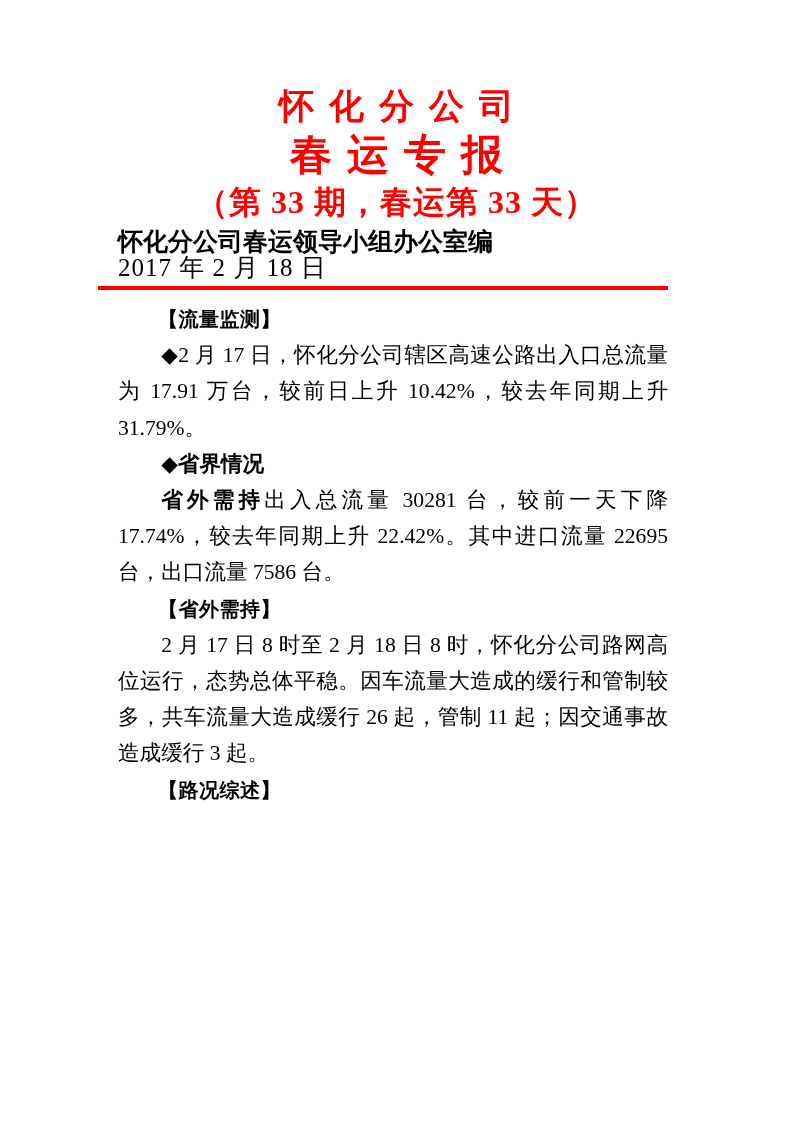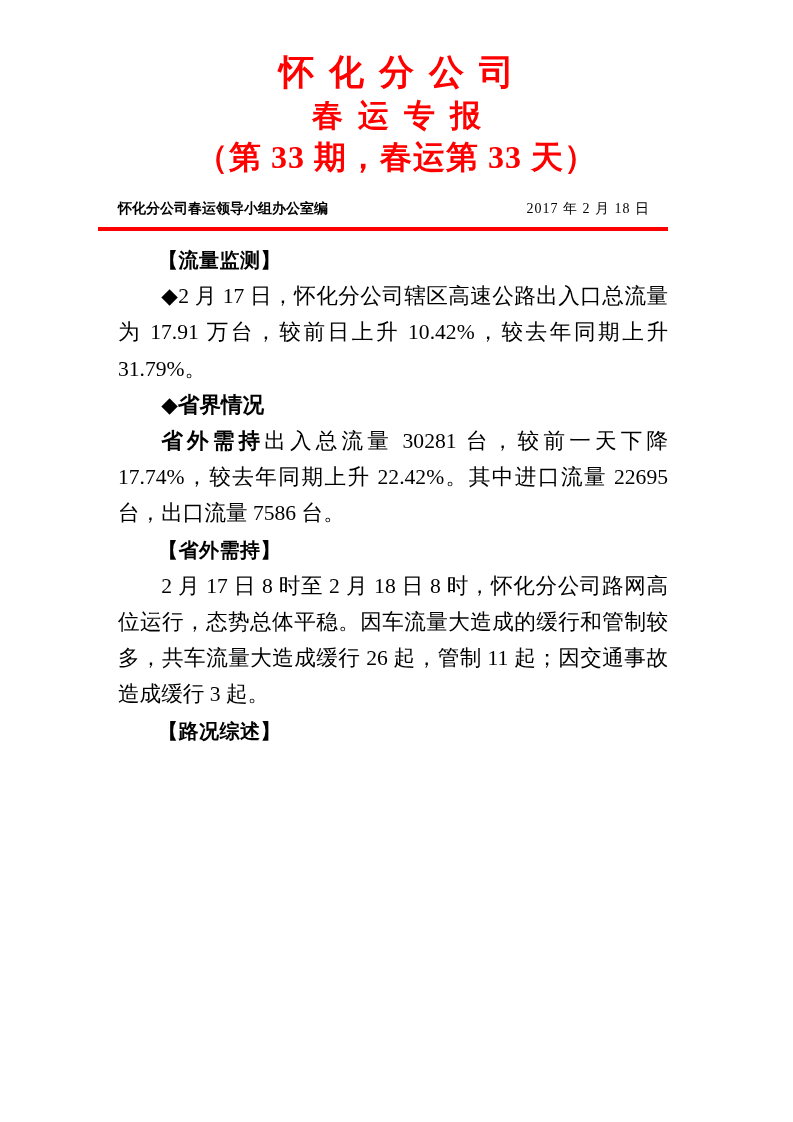--- a/index.html
+++ b/index.html
@@ -13,61 +13,62 @@
     overflow: hidden;
   }
   .page {
     width: 793px;
     height: 1122px;
     background: #fff;
     position: relative;
   }
   
   .masthead {
-    padding-top: 54px;
+    padding-top: 88px;
     text-align: center;
     color: var(--accent);
     font-family: "Liberation Sans", "DejaVu Sans", sans-serif;
     font-weight: bold;
   }
   .masthead .company {
     font-size: 35px;
     line-height: 1;
     letter-spacing: 15px;
     margin-left: 15px; 
     margin-bottom: 11px;
   }
   .masthead .report-title {
-    font-size: 31px;
+    font-size: 42px;
     line-height: 1;
     letter-spacing: 15px;
     margin-left: 15px;
     margin-bottom: 10px;
   }
   .masthead .issue-line {
     font-size: 32px;
     line-height: 1;
     letter-spacing: 1px;
     font-family: "Liberation Serif", "DejaVu Serif", serif;
   }
   
   .content {
     margin-left: 118px;
     width: 550px;
   }
   .editor-row {
-    margin-top: 23px;
+    margin-top: 11px;
     margin-left: -20px;           
     padding: 0 0 5px 20px;
     border-bottom: 4px solid var(--accent);
     display: flex;
     justify-content: space-between;
     align-items: baseline;
-    font-size: 14px;
+    font-size: 25px;
     line-height: 26px;
+    flex-direction: column;
   }
   .editor-row .editor {
     font-weight: bold;
   }
   .editor-row .date {
     padding-right: 18px;
     letter-spacing: 1px;
   }
   .doc {
     margin-top: 11px;

